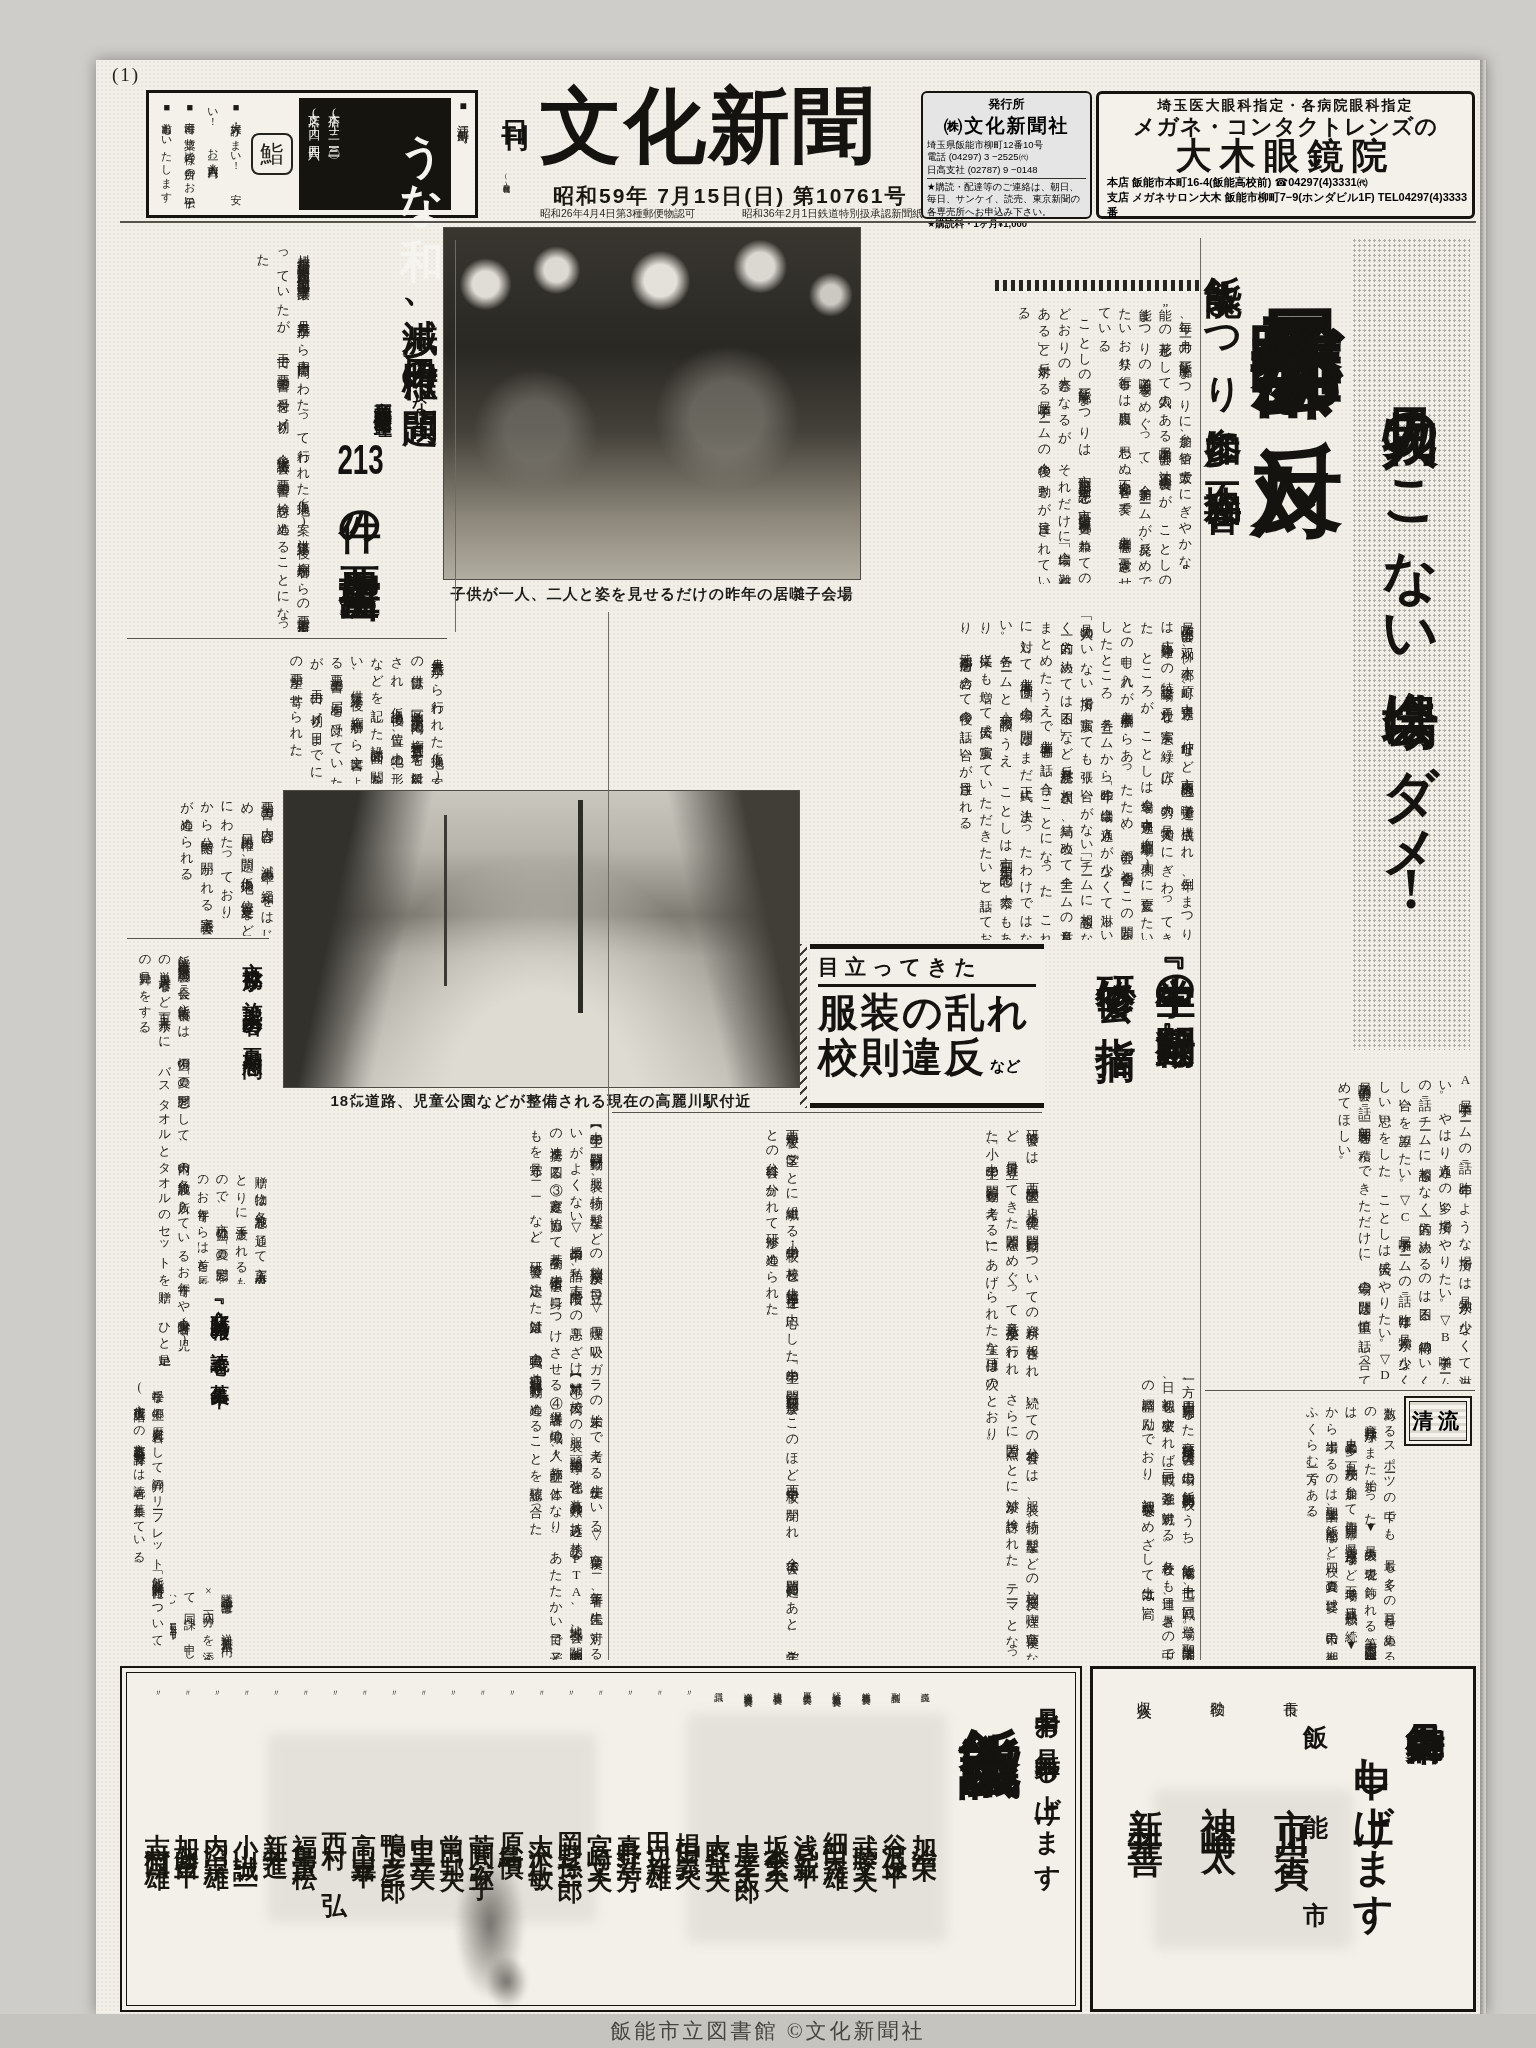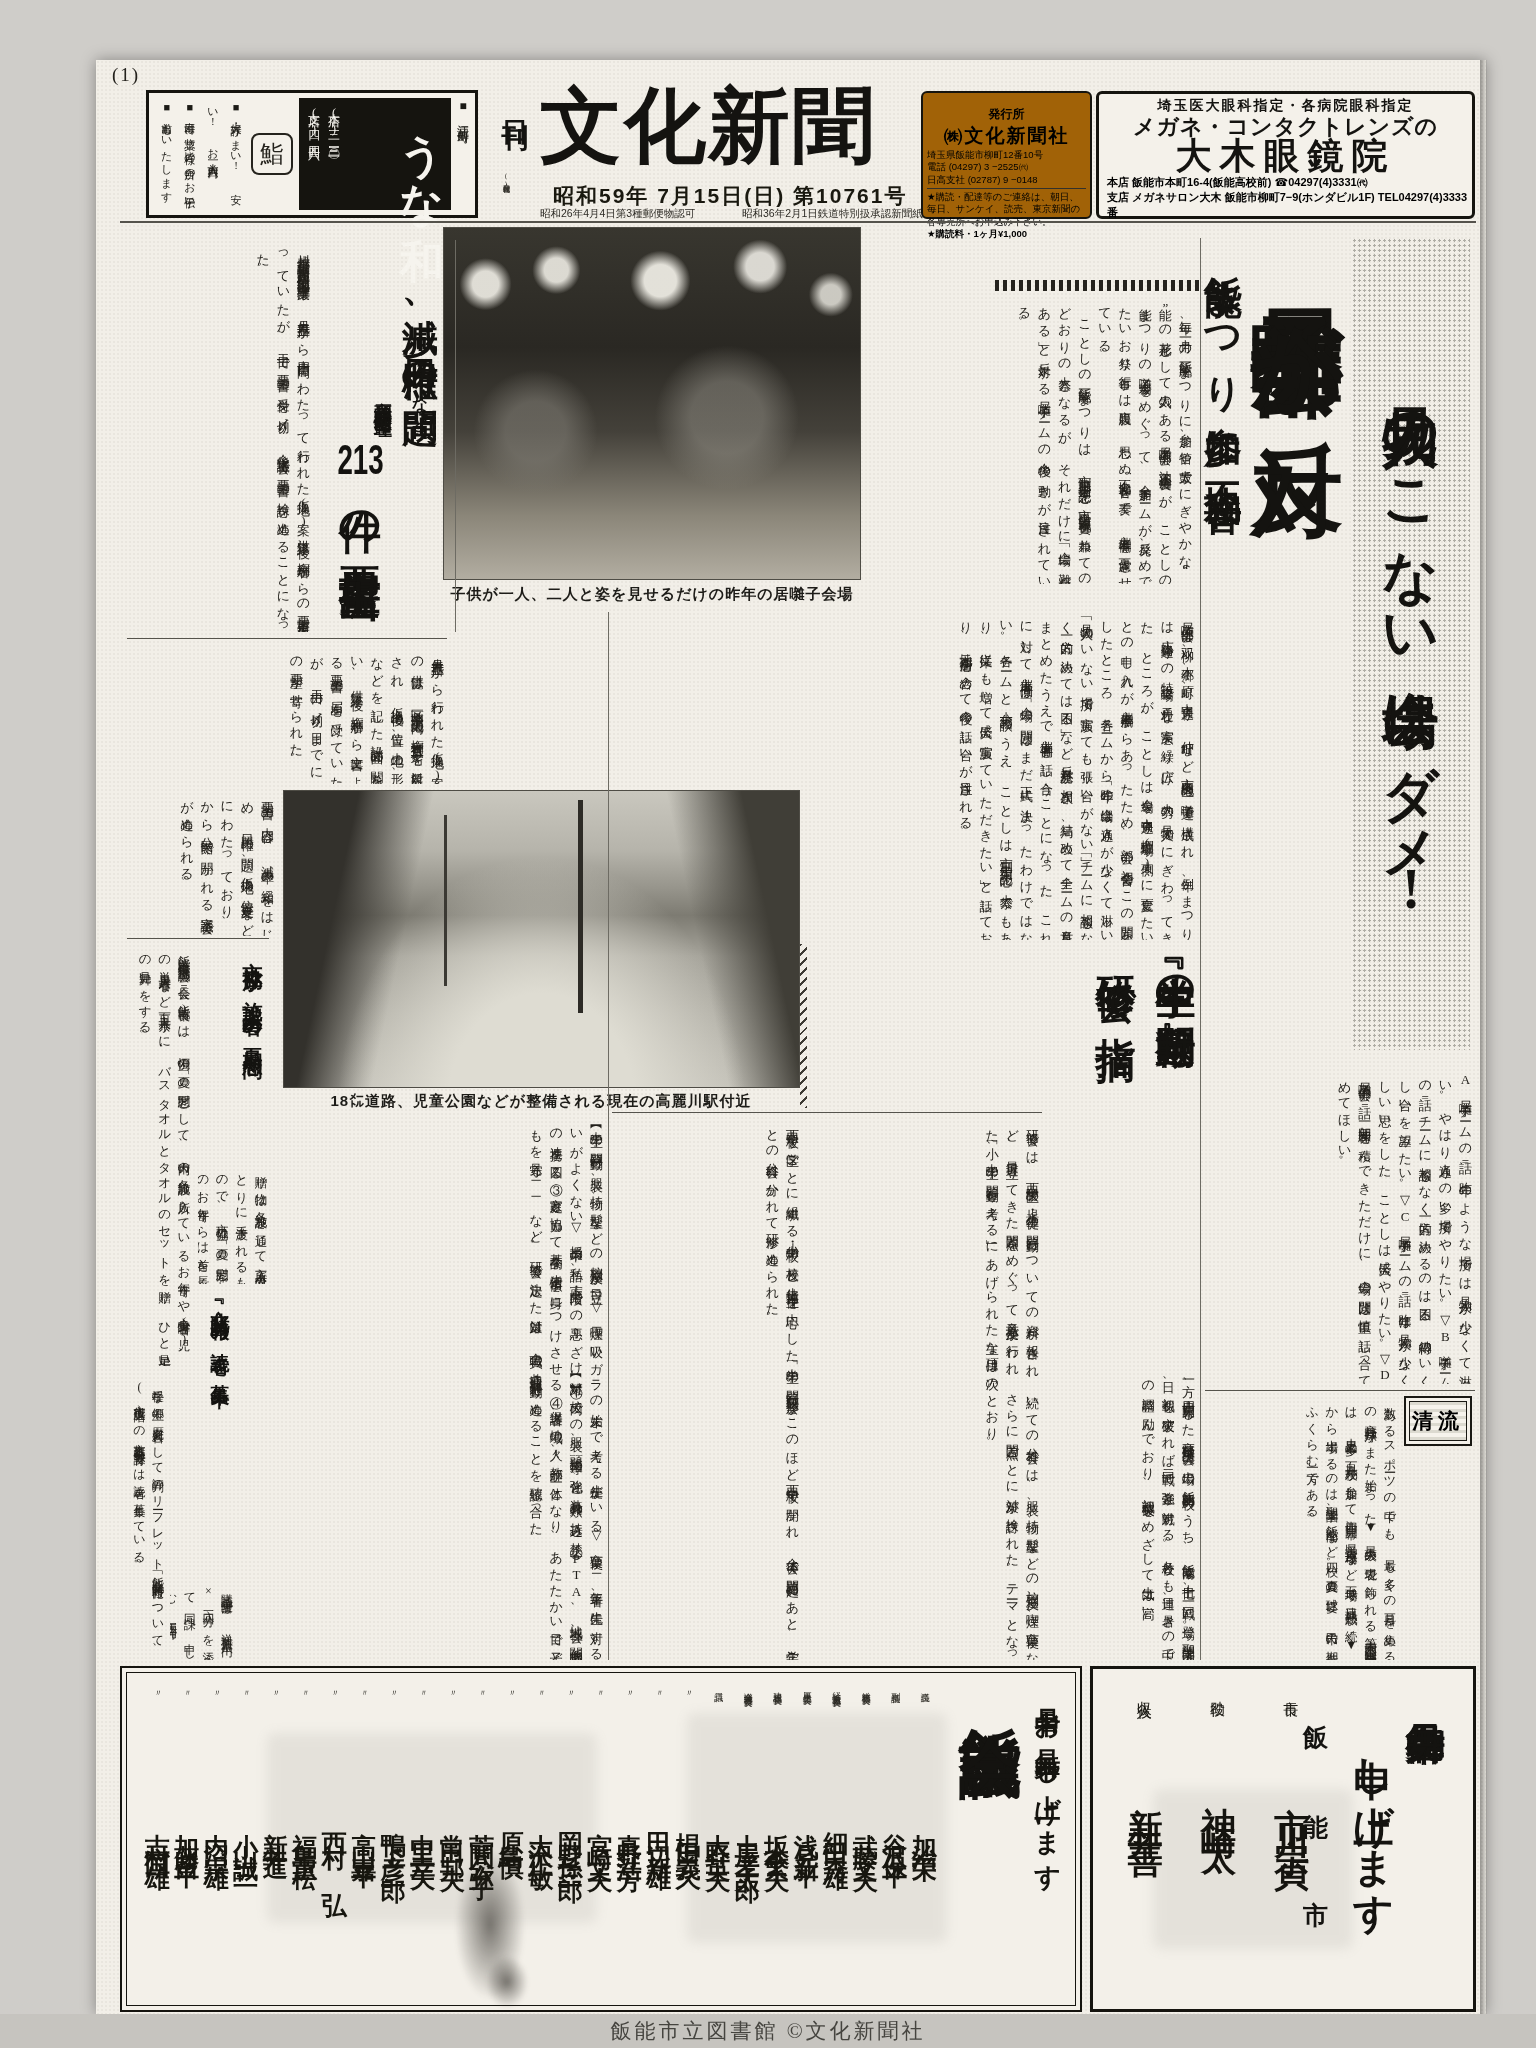--- a/index.html
+++ b/index.html
@@ -21,22 +21,22 @@
   .hl-sans  { font-family:"Liberation Sans","DejaVu Sans",sans-serif; font-weight:900; color:#141310; }
   .vh { position:absolute; writing-mode:vertical-rl; text-orientation:upright; overflow:hidden; }
   .tcy { text-combine-upright:all; }
   .cap { position:absolute; font-family:"Liberation Sans","DejaVu Sans",sans-serif; font-size:15px;
          font-weight:700; color:#1d1c18; text-align:center; letter-spacing:1px; }
   .hr { position:absolute; background:#55534c; height:1px; }
   .vr { position:absolute; background:#6d6b63; width:1px; }
   
   .box { position:absolute; border:3px solid #15140f; background:#f4f1ea; }
   .unawa-black { position:absolute; background:#15140f; color:#f6f4ee; }
-  .pubbox { position:absolute; border:2px solid #15140f; border-radius:6px; background:#a16207;
-            font-family:"Liberation Sans","DejaVu Sans",sans-serif; text-align:center; padding:13px 4px; }
+  .pubbox { position:absolute; border:2px solid #15140f; border-radius:6px; background:#e5e5e5;
+            font-family:"Liberation Sans","DejaVu Sans",sans-serif; text-align:center; padding:3px 4px; }
   .pubbox .small { font-size:9.5px; line-height:1.3; text-align:left; }
   
   .kicker-bg { background-image:radial-gradient(circle, #aeaca4 1.1px, transparent 1.4px); background-size:5px 5px; }
   .hatch { position:absolute; background:repeating-linear-gradient(90deg,#25231e 0 4px, transparent 4px 8px); }
   .zig { position:absolute; background:repeating-linear-gradient(135deg,#3c3a33 0 2px, transparent 2px 7px); }
   
   .photo { position:absolute; border:1px solid #4e4c45; }
   #photo1 { background:
       radial-gradient(circle at 10% 16%, rgba(232,230,222,.95) 0 13px, transparent 26px),
       radial-gradient(circle at 27% 12%, rgba(238,236,228,.9) 0 12px, transparent 24px),
@@ -166,20 +166,27 @@
   <div class="hr" style="left:127px;top:938px;width:142px;"></div>
   <div class="vh hl-sans" style="left:198px;top:946px;width:72px;height:212px;font-size:20px;line-height:34px;letter-spacing:4px;">市社協が施設入所者の夏期慰問</div>
   <div class="vt" style="left:127px;top:946px;width:66px;height:420px;font-size:12.5px;">飯能市社会福祉協議会(会長=飯能市長)は、恒例の「夏の慰問」として、市内の各施設に入所しているお年寄りや心身障害者(児)、母子寮の単身入居者など百五十人余りに、バスタオルとタオルのセットを贈り、ひと足早い夏の見舞いをする。</div>
   <div class="vt" style="left:198px;top:1166px;width:72px;height:118px;font-size:12.5px;">贈り物は各施設を通じて入所者一人ひとりに手渡されるもので、市社協の「夏の慰問」を施設のお年寄りらは首を長くして待っている。</div>
 
   <div class="vh hl-sans" style="left:170px;top:1292px;width:66px;height:288px;font-size:19px;line-height:32px;letter-spacing:3px;">『文化財時報』の読者を募集中</div>
   <div class="vt" style="left:127px;top:1380px;width:40px;height:280px;font-size:12px;">手軽な郷土の歴史資料として評判のリーフレット「飯能文化財時報」について、発行元(市役所五階)の市教委社会教育課では読者を募集している。</div>
   <div class="vt" style="left:170px;top:1584px;width:66px;height:76px;font-size:12px;">購読希望者は、送料共百八十円(六十円×三回分)を添えて同課へ申し込む。年三回発行。</div>
 
   <div class="zig" style="left:800px;top:944px;width:7px;height:164px;"></div>
+  <div class="fukusou" style="left:810px;top:944px;width:234px;height:164px;">
+    <div class="hl-sans" style="font-size:21px;letter-spacing:6px;">目立ってきた</div>
+    <div style="height:3px;background:#15140f;margin:3px 0;"></div>
+    <div class="hl-sans" style="font-size:40px;line-height:1.12;letter-spacing:2px;">服装の乱れ</div>
+    <div class="hl-sans" style="font-size:40px;line-height:1.12;letter-spacing:2px;display:inline-block;">校則違反</div>
+    <span style="font-size:15px;font-weight:700;">など</span>
+  </div>
   <div class="abs" style="left:1046px;top:944px;width:152px;height:420px;display:flex;flex-direction:row-reverse;justify-content:flex-start;gap:14px;">
     <div class="v hl-serif" style="font-size:40px;line-height:46px;height:420px;letter-spacing:1px;">『中学生の問題行動』</div>
     <div class="v hl-serif" style="font-size:40px;line-height:46px;height:290px;letter-spacing:4px;font-weight:700;">研修会で指摘</div>
   </div>
   <div class="hr" style="left:612px;top:1112px;width:430px;"></div>
   <div class="vt" style="left:612px;top:1120px;width:190px;height:540px;">西中学校を学区ごとに組織する小・中学校の校長と生徒指導主任を中心にした「中学生の問題行動」研修会がこのほど西中学校で開かれ、全体会で問題提起のあと、学年ごとの分科会に分かれて研修が進められた。</div>
   <div class="vt" style="left:810px;top:1120px;width:232px;height:540px;">研修会では、西中学校区の児童・生徒の問題行動についての資料が報告され、続いての分科会では、服装、持物、髪型などの校則違反、喫煙、言葉使いなど、最近目立ってきた問題点をめぐって意見交換が行われ、さらに問題点ごとに対策が検討された。テーマとなった「小、中学生の問題行動を考える」にあげられた主な項目は次のとおり。</div>
   <div class="vt" style="left:272px;top:1120px;width:334px;height:540px;">【中学生の問題行動】▽服装、持物、髪型などの校則違反が目立つ▽喫煙─吸いガラの始末まで考える生徒がいる▽言葉使い─年輩者、先生に対する言葉使いがよくない▽授業中の私語、廊下・階段での悪ふざけ【対策】①校内での服装、頭髪指導の強化と装身具類の持込み禁止②PTA、地域社会、関係機関との連携を図る③家庭と協力して基本的な生活習慣を身につけさせる④保護者、地域の人々、教師が一体となり、あたたかい目で子どもを見守る──など。研修会で決定した対策は、全職員の共通理解・共通行動で進めることを確認し合った。</div>
   <div class="vt" style="left:1046px;top:1372px;width:152px;height:288px;">一方、十四日開幕した高校野球埼玉大会に出場の飯能勢四校のうち、飯能南は十七日、一回戦に登場。聖望学園は十八日、初戦を突破すれば二回戦で強豪と対戦する。各校とも連日、暑さの中で最後の調整に励んでおり、初戦突破をめざして士気は高い。</div>
 

